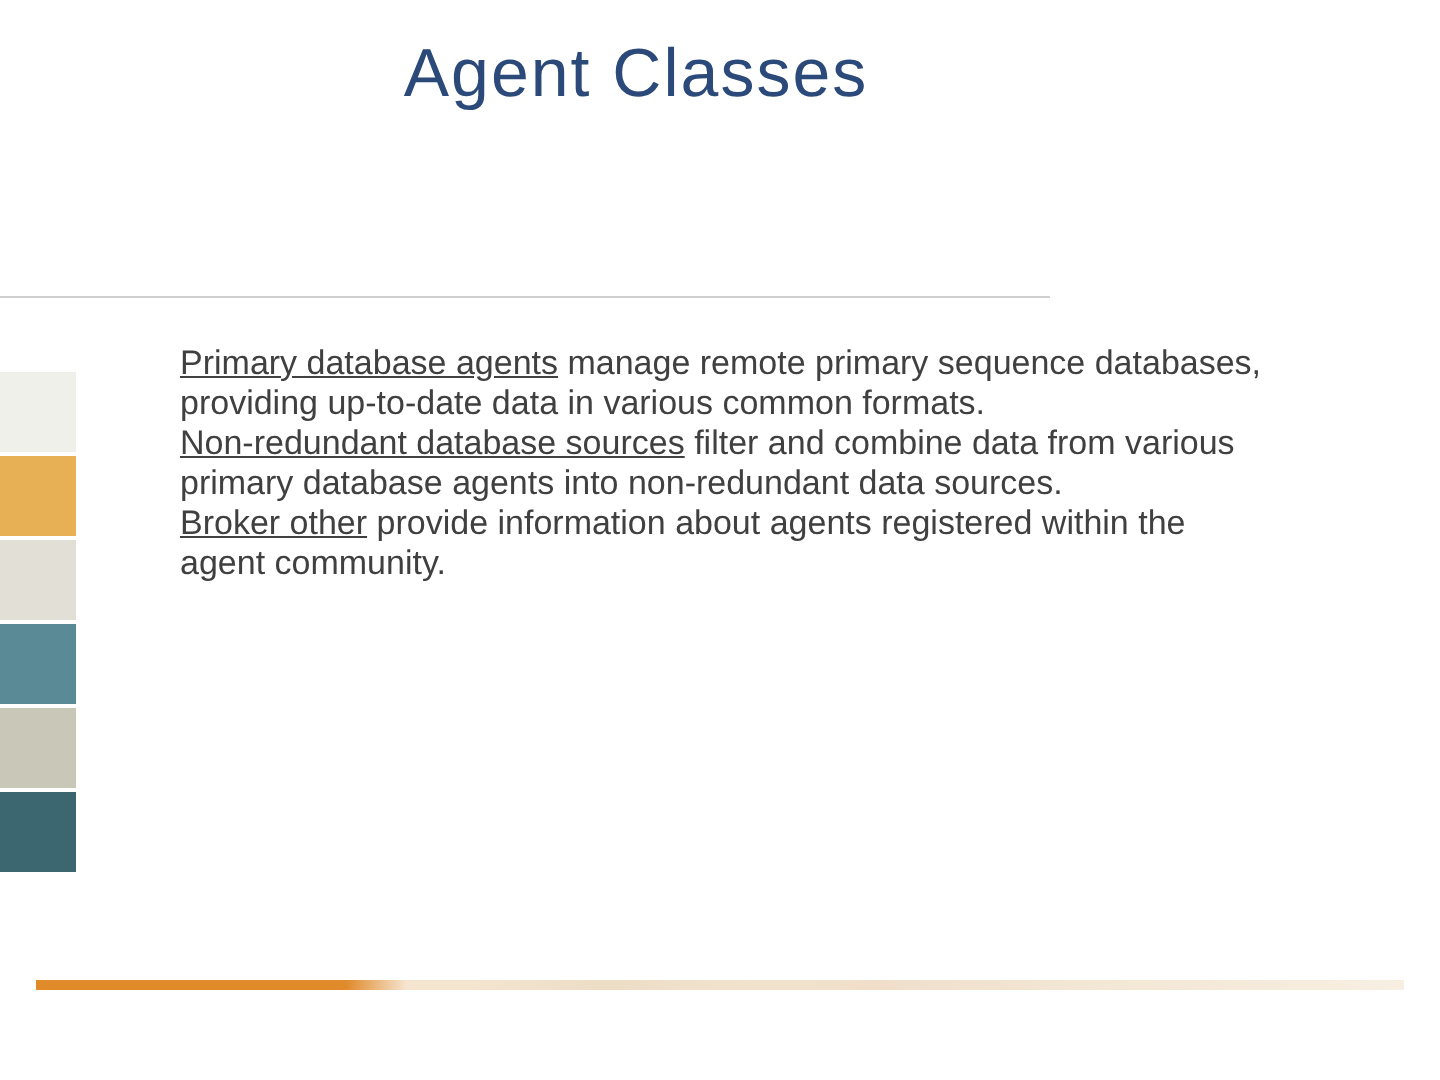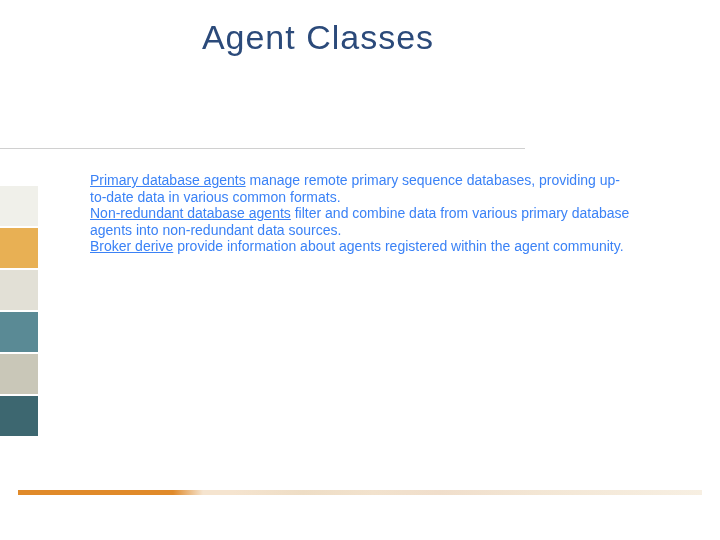--- a/index.html
+++ b/index.html
@@ -47,23 +47,23 @@
   .b2 { background: #e8b054; }
   .b3 { background: #e2e0d6; }
   .b4 { background: #5a8a95; }
   .b5 { background: #c9c7b8; }
   .b6 { background: #3d6770; }
   .content {
     position: absolute;
     left: 90px;
     top: 172px;
     width: 545px;
-    font-size: 14px;
+    font-size: 17px;
     line-height: 1.18;
-    color: #3b82f6;
+    color: #404040;
   }
   .content .para { margin-bottom: 0; }
   .content .label { text-decoration: underline; }
   .footer-line {
     position: absolute;
     bottom: 45px;
     left: 18px;
     width: 684px;
     height: 5px;
   }
@@ -113,22 +113,22 @@
     <div class="block b1"></div>
     <div class="block b2"></div>
     <div class="block b3"></div>
     <div class="block b4"></div>
     <div class="block b5"></div>
     <div class="block b6"></div>
   </div>
 
   <div class="content">
     <div class="para"><span class="label">Primary database agents</span><span> manage remote primary sequence databases, providing up-to-date data in various common formats.</span></div>
-    <div class="para"><span class="label">Non-redundant database agents</span><span> filter and combine data from various primary database agents into non-redundant data sources.</span></div>
-    <div class="para"><span class="label">Broker derive</span><span> provide information about agents registered within the agent community.</span></div>
+    <div class="para"><span class="label">Non-redundant database sources</span><span> filter and combine data from various primary database agents into non-redundant data sources.</span></div>
+    <div class="para"><span class="label">Broker other</span><span> provide information about agents registered within the agent community.</span></div>
   </div>
 
   <div class="footer-line">
     <div class="fl-orange"></div>
     <div class="fl-fade1"></div>
     <div class="fl-seg2"></div>
     <div class="fl-seg3"></div>
   </div>
 
 </div>

